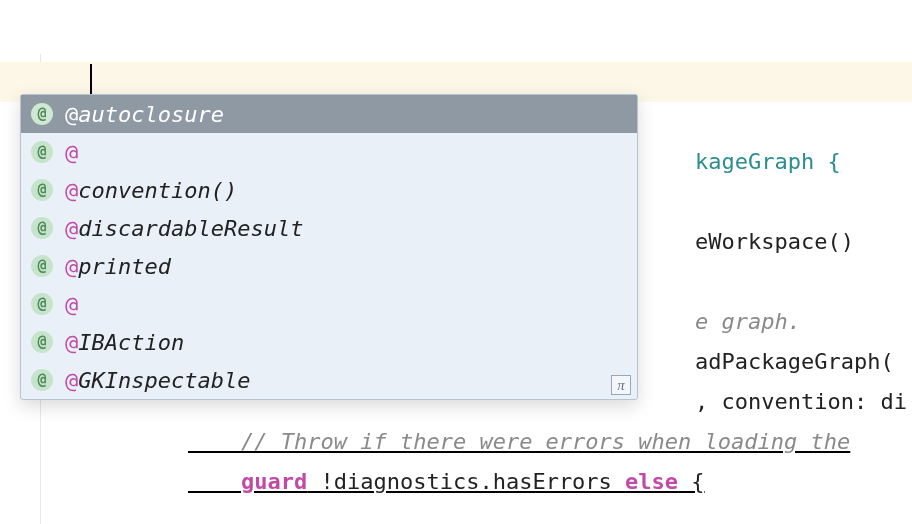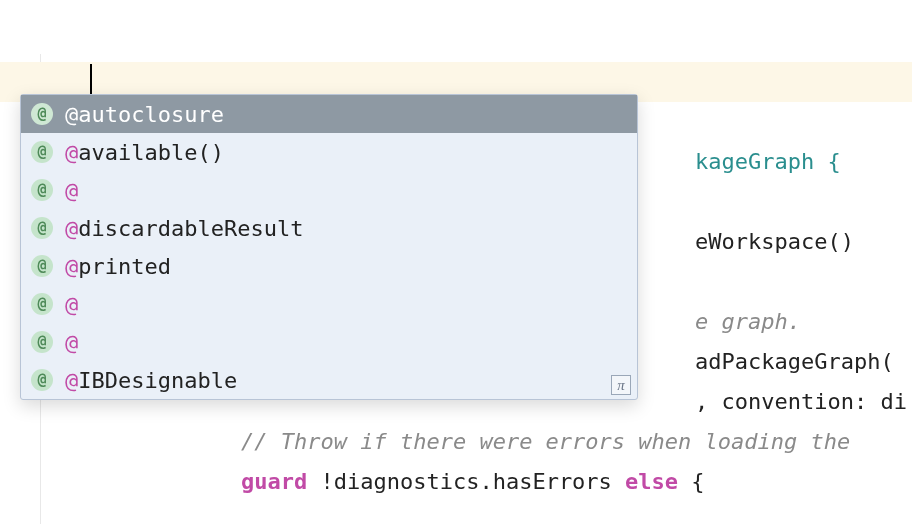--- a/index.html
+++ b/index.html
@@ -41,21 +41,21 @@
     padding-left: 62px;
     width: calc(100% + 62px);
   }
   .comment { color: #8a8a8a; font-style: italic; }
   .attribute-at { color: #c14aa6; font-weight: bold; }
   .attribute-name { color: #4a9296; font-weight: bold; }
   .keyword { color: #c14aa6; font-weight: bold; }
   .type { color: #2a8e8e; }
   .plain { color: #222; }
   .indent0 { padding-left: 0; }
-  .indent3 { padding-left: 126px; }
+  .indent3 { padding-left: 126px; text-decoration: underline; }
   .indent4 { padding-left: 160px; }
 
   .caret {
     position: absolute;
     width: 2px;
     height: 30px;
     background: #000;
     top: 64px;
     left: 90px;
     z-index: 3;
@@ -94,21 +94,21 @@
     display: flex;
     align-items: center;
     justify-content: center;
     margin-right: 12px;
     flex-shrink: 0;
     font-family: "Menlo","Monaco",monospace;
   }
   .ac-item.selected .ac-icon {
     background: #cfe8d4;
   }
-  .ac-text { color: #222; }
+  .ac-text { color: #222; font-style: italic; }
   .ac-at { color: #c14aa6; }
   .ac-item.selected .ac-text,
   .ac-item.selected .ac-at { color: #ffffff; }
   .ac-pi {
     position: absolute;
     right: 6px;
     bottom: 4px;
     width: 20px;
     height: 20px;
     border: 1px solid #9aa7b8;
@@ -179,43 +179,44 @@
 <div class="autocomplete">
 
   <div class="ac-item selected">
       <div class="ac-icon">@</div>
       <span class="ac-at">@</span>
       <span class="ac-text">autoclosure</span>
     </div>
     <div class="ac-item">
       <div class="ac-icon">@</div>
       <span class="ac-at">@</span>
-      <span class="ac-text">available()</span>
-    </div>
-    <div class="ac-item">
-      <div class="ac-icon">@</div>
-      <span class="ac-at">@</span>
+    </div>
+    <div class="ac-item">
+      <div class="ac-icon">@</div>
+      <span class="ac-at">@</span>
+      <span class="ac-text">convention()</span>
     </div>
     <div class="ac-item">
       <div class="ac-icon">@</div>
       <span class="ac-at">@</span>
       <span class="ac-text">discardableResult</span>
     </div>
     <div class="ac-item">
       <div class="ac-icon">@</div>
       <span class="ac-at">@</span>
       <span class="ac-text">printed</span>
     </div>
     <div class="ac-item">
       <div class="ac-icon">@</div>
       <span class="ac-at">@</span>
     </div>
     <div class="ac-item">
       <div class="ac-icon">@</div>
       <span class="ac-at">@</span>
-    </div>
-    <div class="ac-item">
-      <div class="ac-icon">@</div>
-      <span class="ac-at">@</span>
-      <span class="ac-text">IBDesignable</span>
+      <span class="ac-text">IBAction</span>
+    </div>
+    <div class="ac-item">
+      <div class="ac-icon">@</div>
+      <span class="ac-at">@</span>
+      <span class="ac-text">GKInspectable</span>
     </div>
     <div class="ac-pi">π</div>
 </div>
 
 </body></html>

